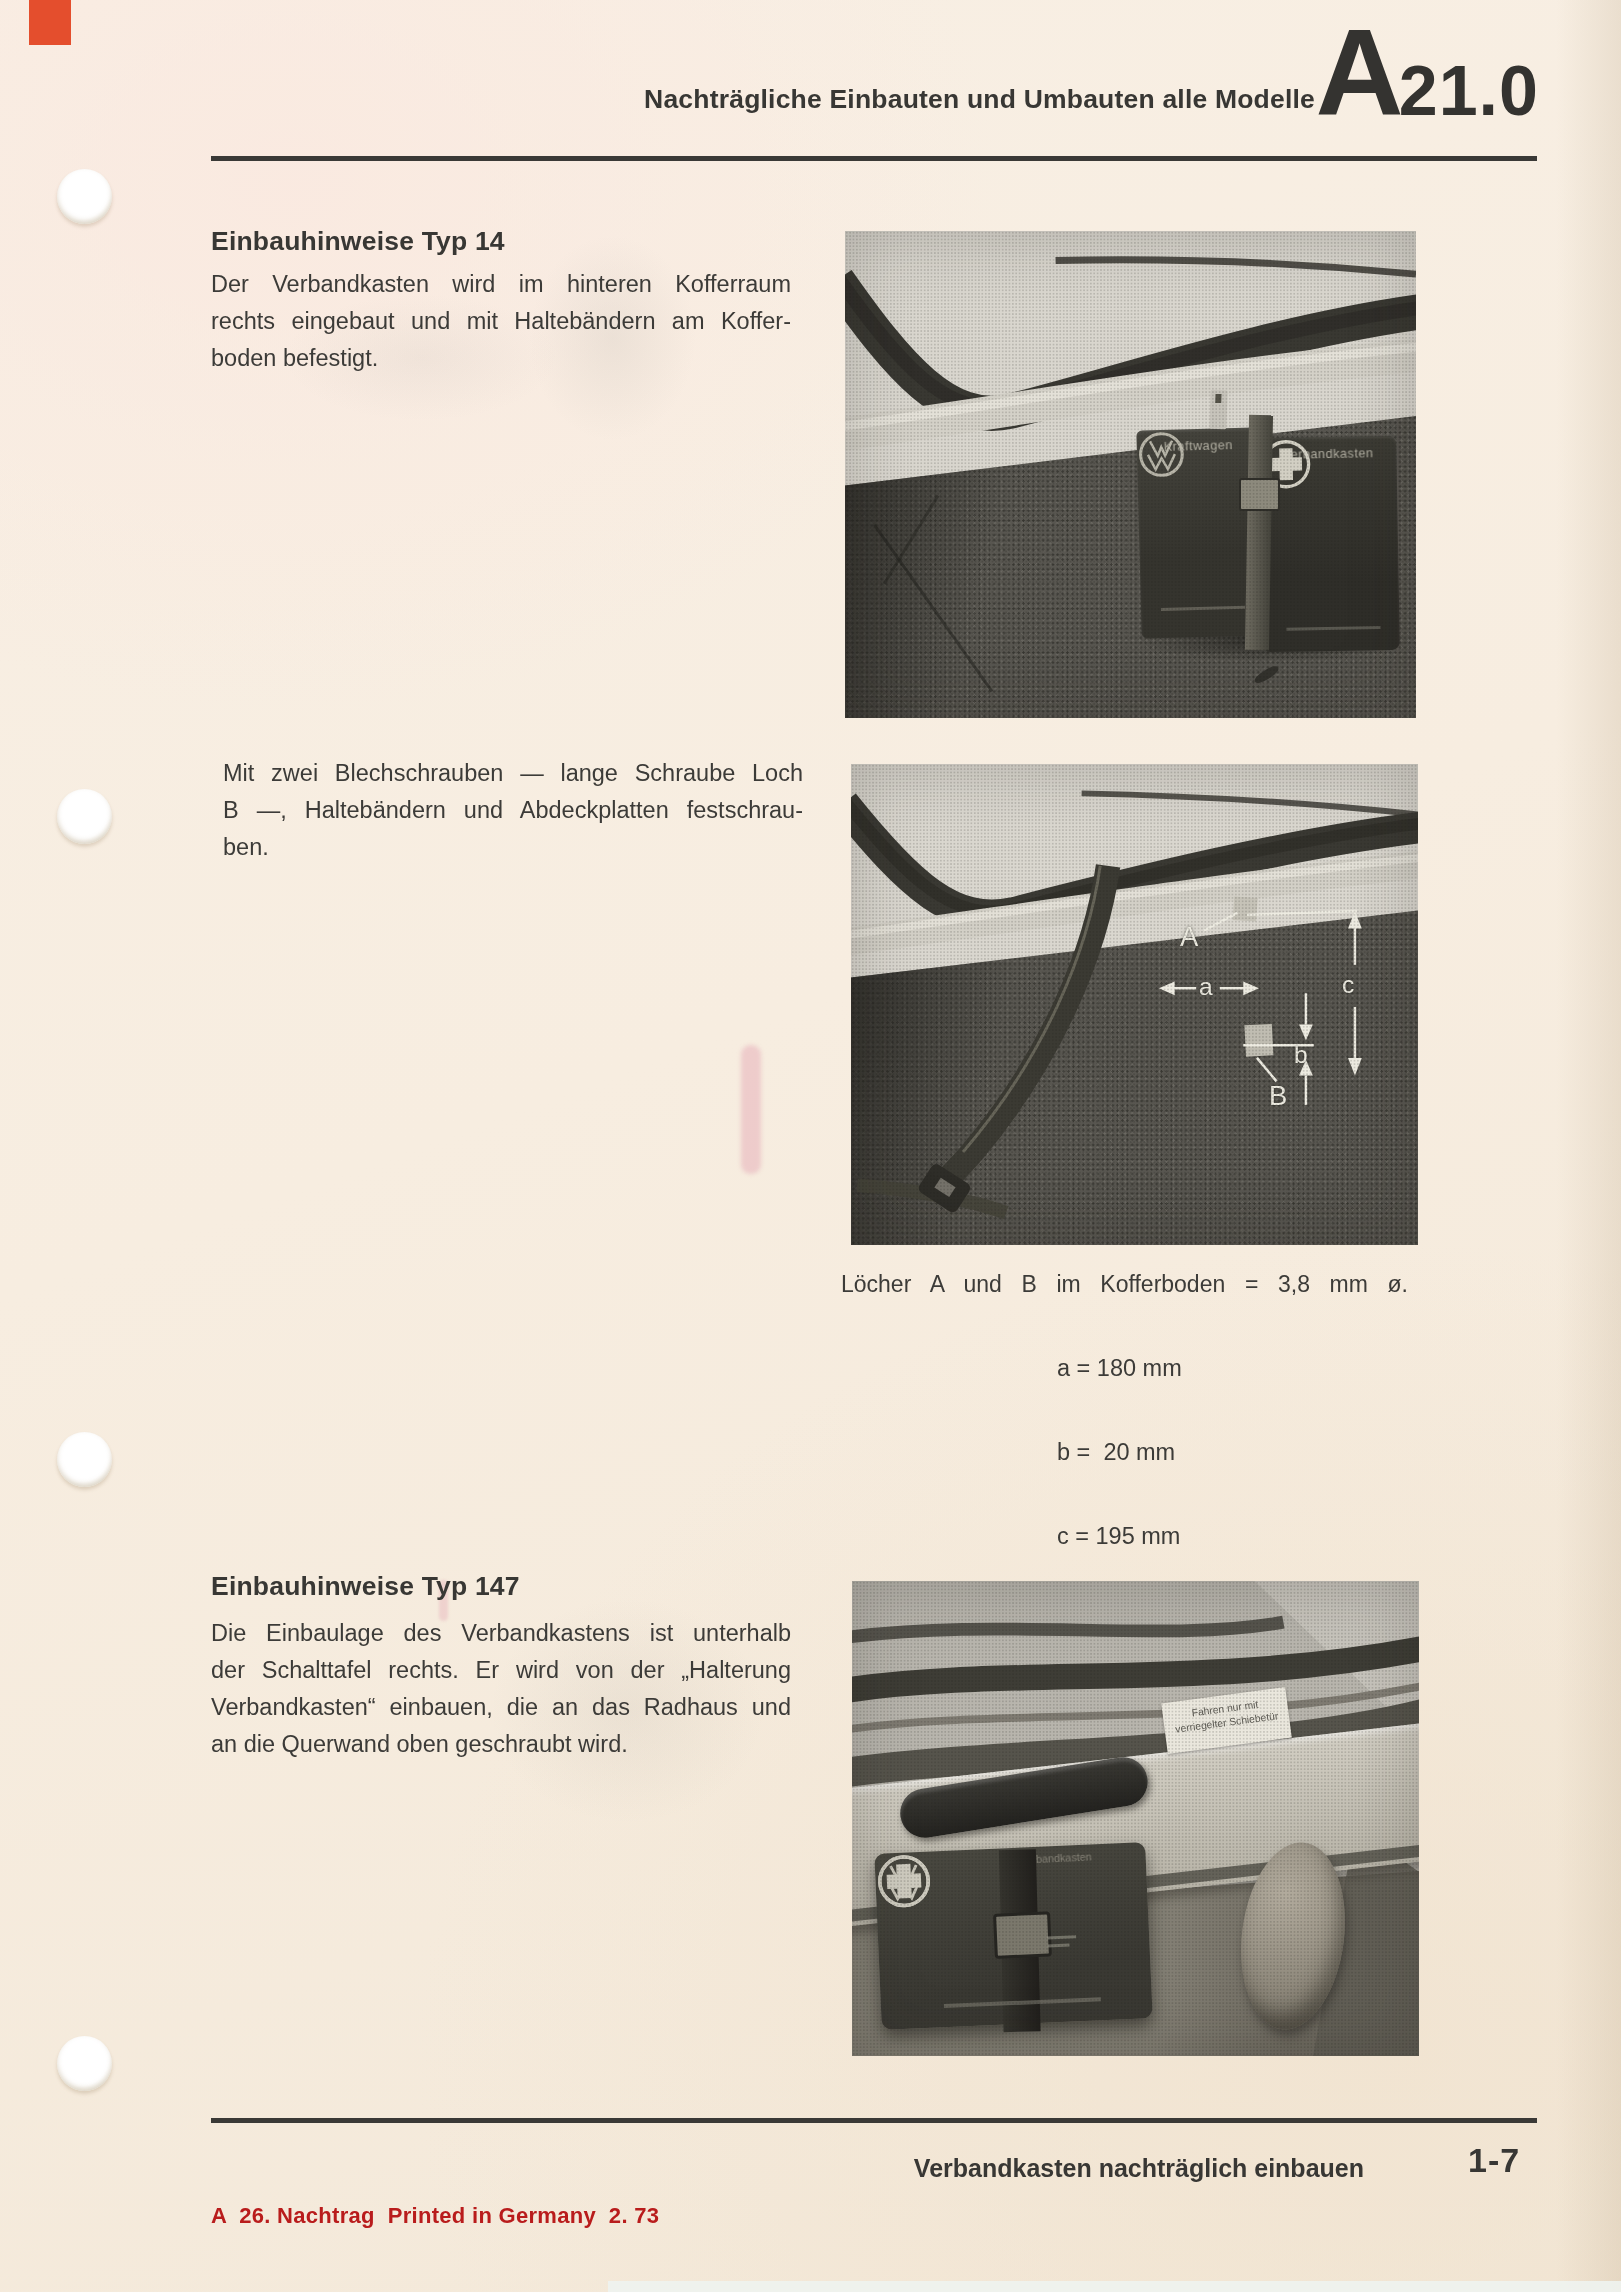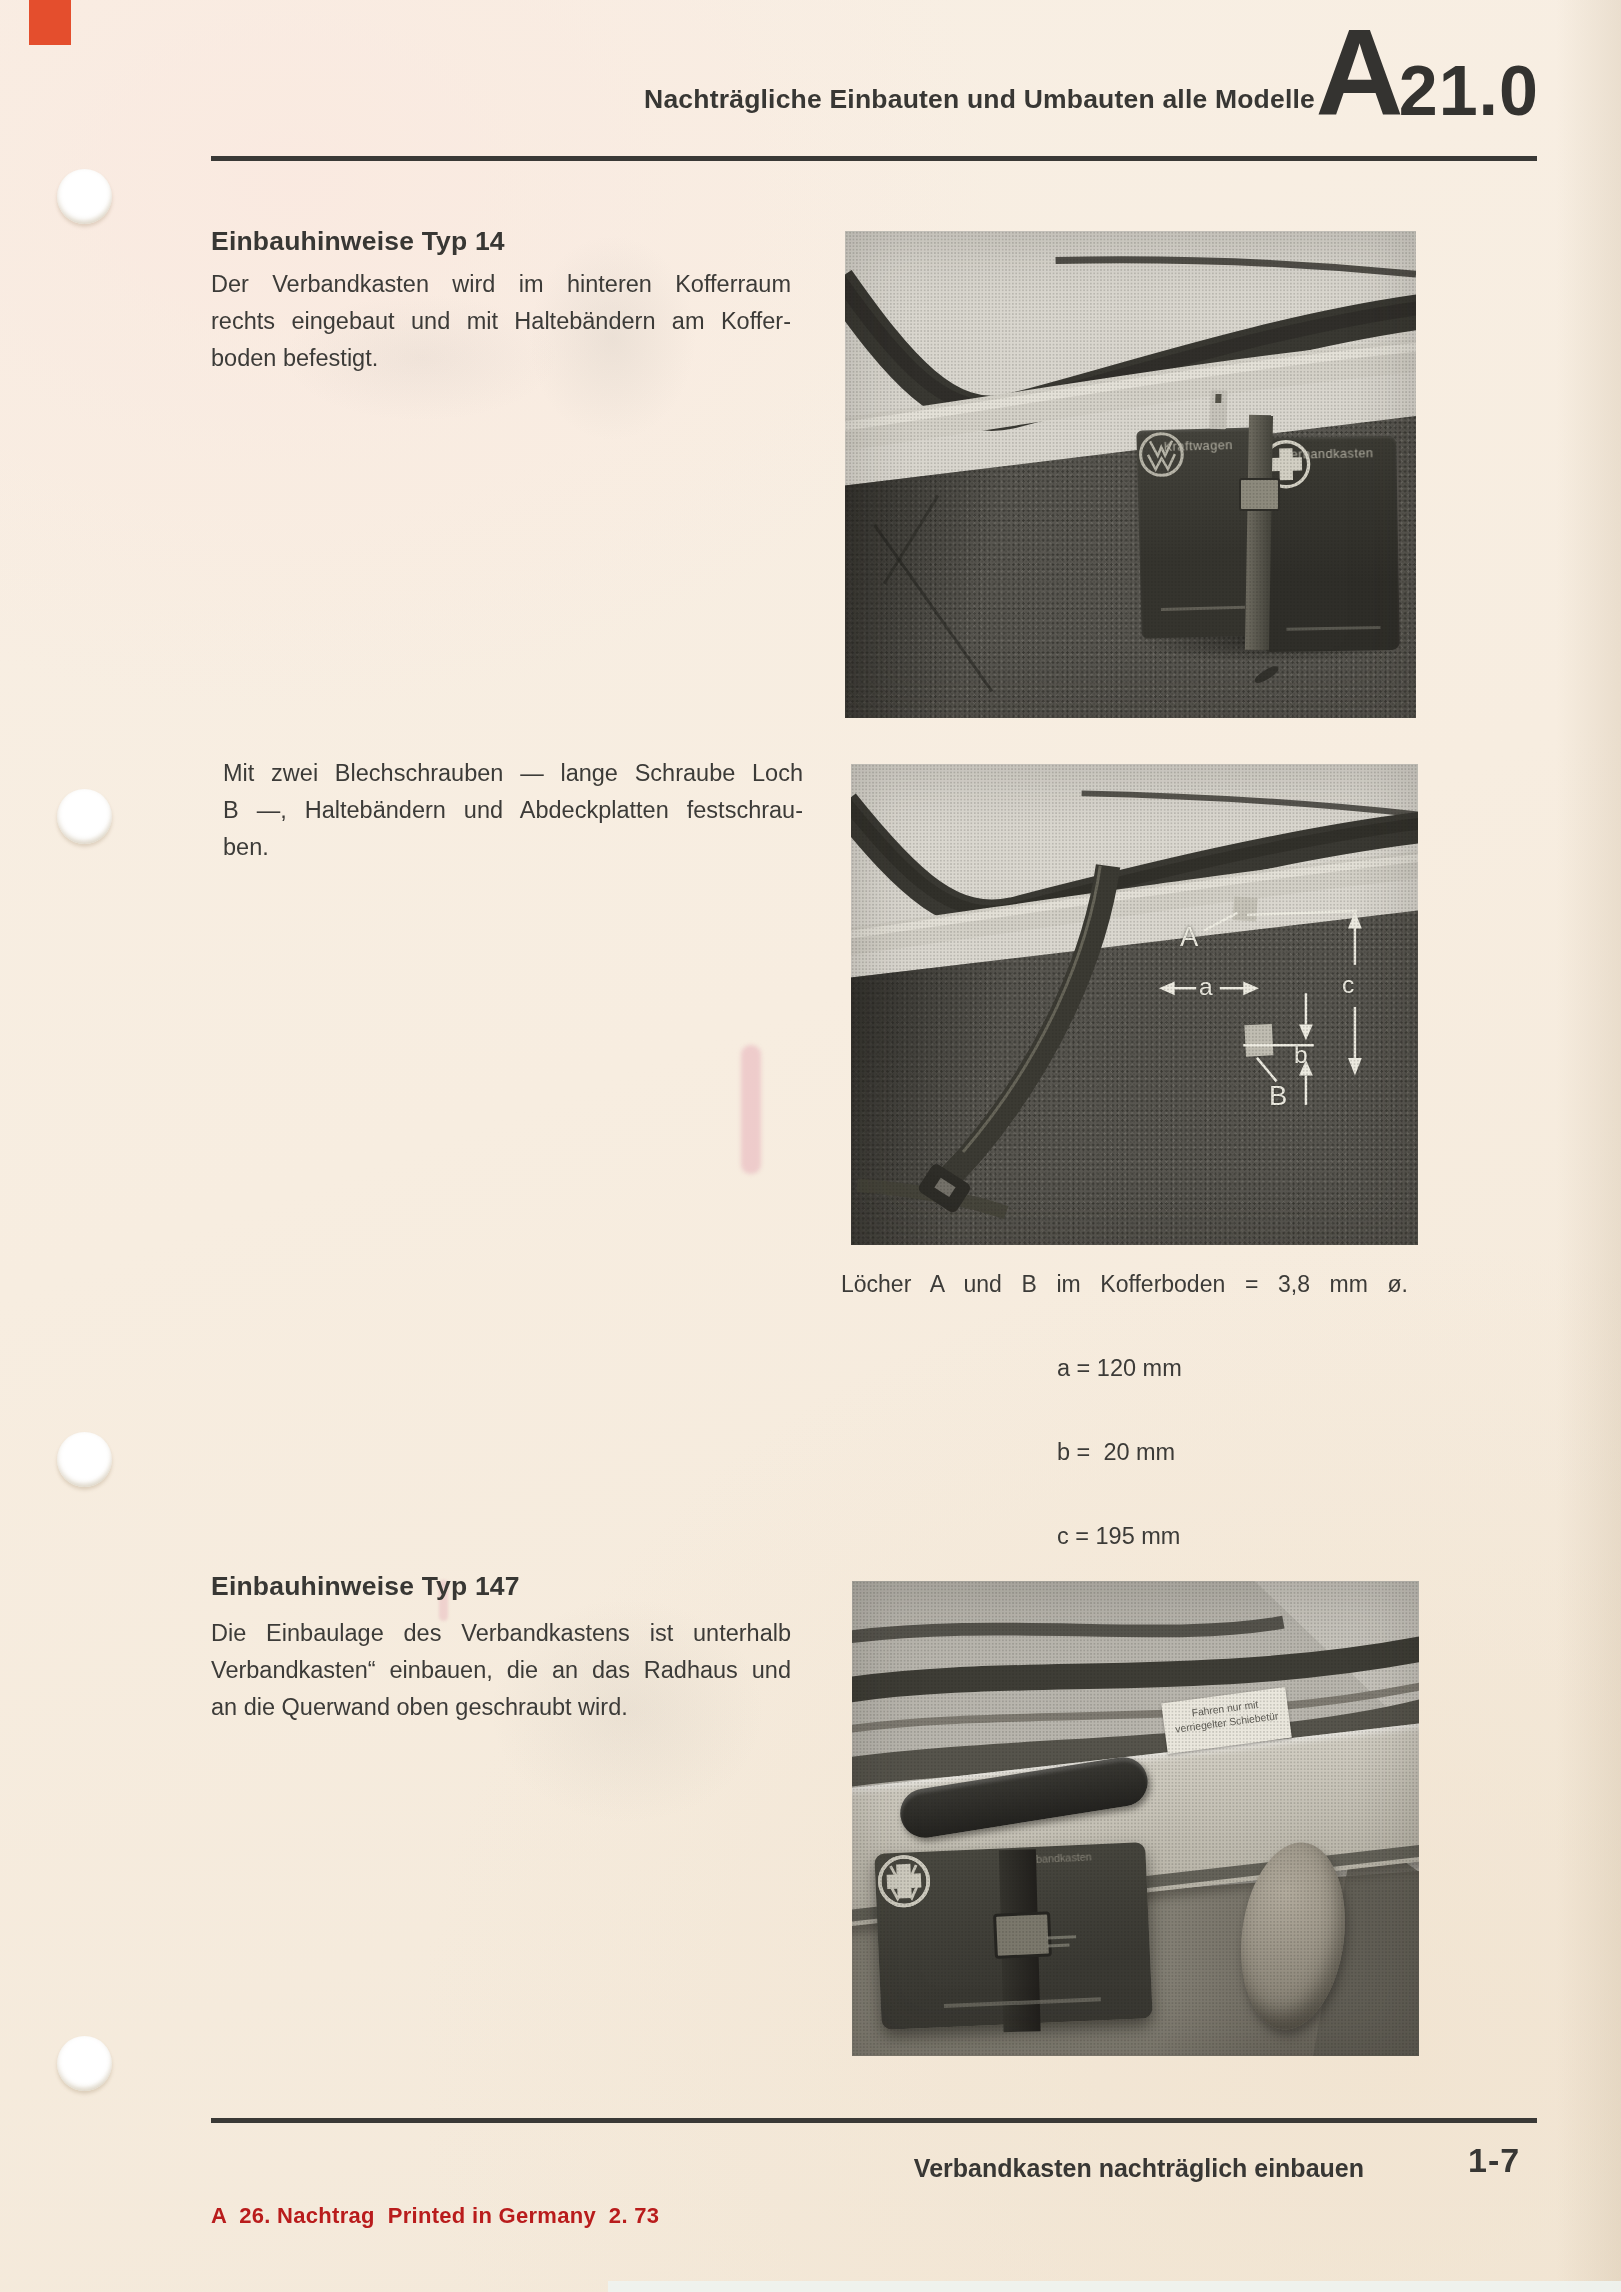--- a/index.html
+++ b/index.html
@@ -240,28 +240,29 @@
   <div class="meas-label lblB">B</div>
   <div class="meas-label lbla">a</div>
   <div class="meas-label lblb">b</div>
   <div class="meas-label lblc">c</div>
   <div class="ht"></div>
   <div class="vig"></div>
 </div>
 
 <div class="abs dim1">Löcher A und B im Kofferboden = 3,8 mm ø.</div>
 <div class="abs dims-abc">
-  <div>a = 120 mm</div>
+  <div>a = 180 mm</div>
   <div>b =  20 mm</div>
   <div>c = 195 mm</div>
 </div>
 
 <div class="abs heading h-typ147">Einbauhinweise Typ 147</div>
 <div class="abs para p-typ147">
   <div class="jline">Die Einbaulage des Verbandkastens ist unterhalb</div>
+  <div class="jline">der Schalttafel rechts. Er wird von der „Halterung</div>
   <div class="jline">Verbandkasten“ einbauen, die an das Radhaus und</div>
   <div>an die Querwand oben geschraubt wird.</div>
 </div>
 
 <div class="abs photo photo3">
   <div class="abs p3-sky"></div>
   <svg width="567" height="475" viewBox="0 0 578 485">
     <path d="M-10,58 C150,36 320,64 440,42" stroke="#4b4943" stroke-width="13" fill="none" opacity=".9"></path>
     <path d="M-10,112 C160,86 360,112 588,68" stroke="#3e3d36" stroke-width="26" fill="none"></path>
     <path d="M-10,152 C160,128 360,152 588,106" stroke="#706d63" stroke-width="8" fill="none" opacity=".8"></path>

